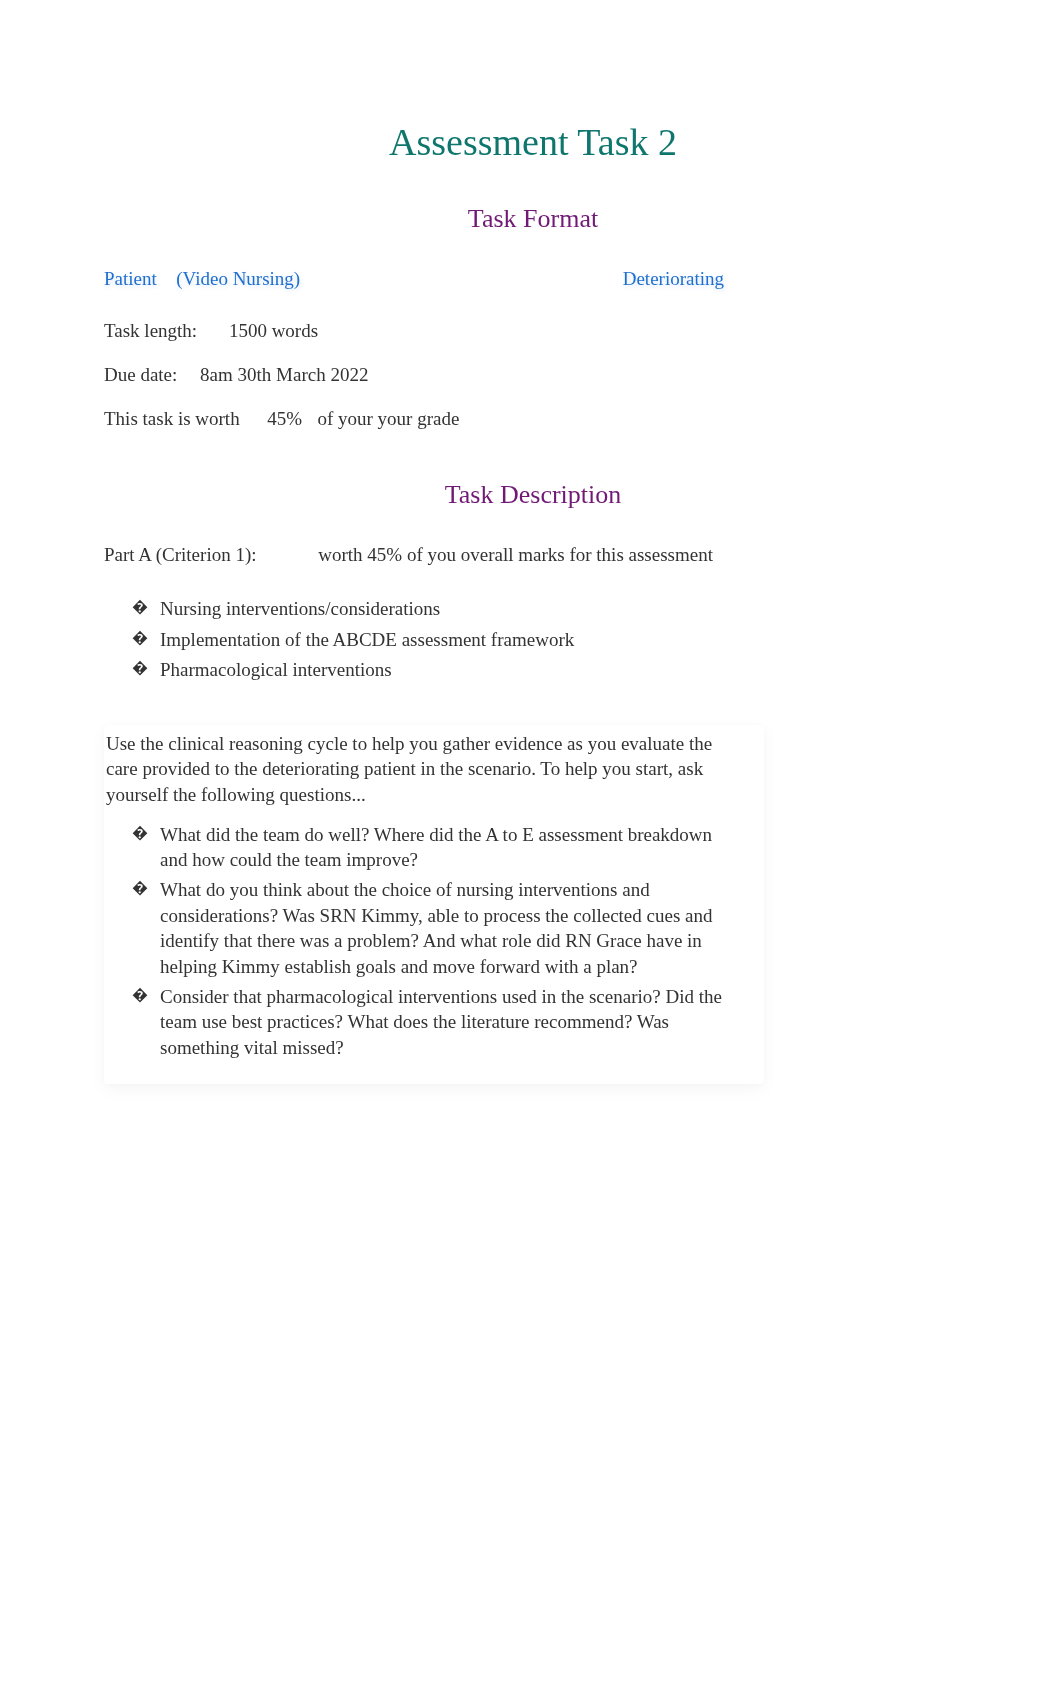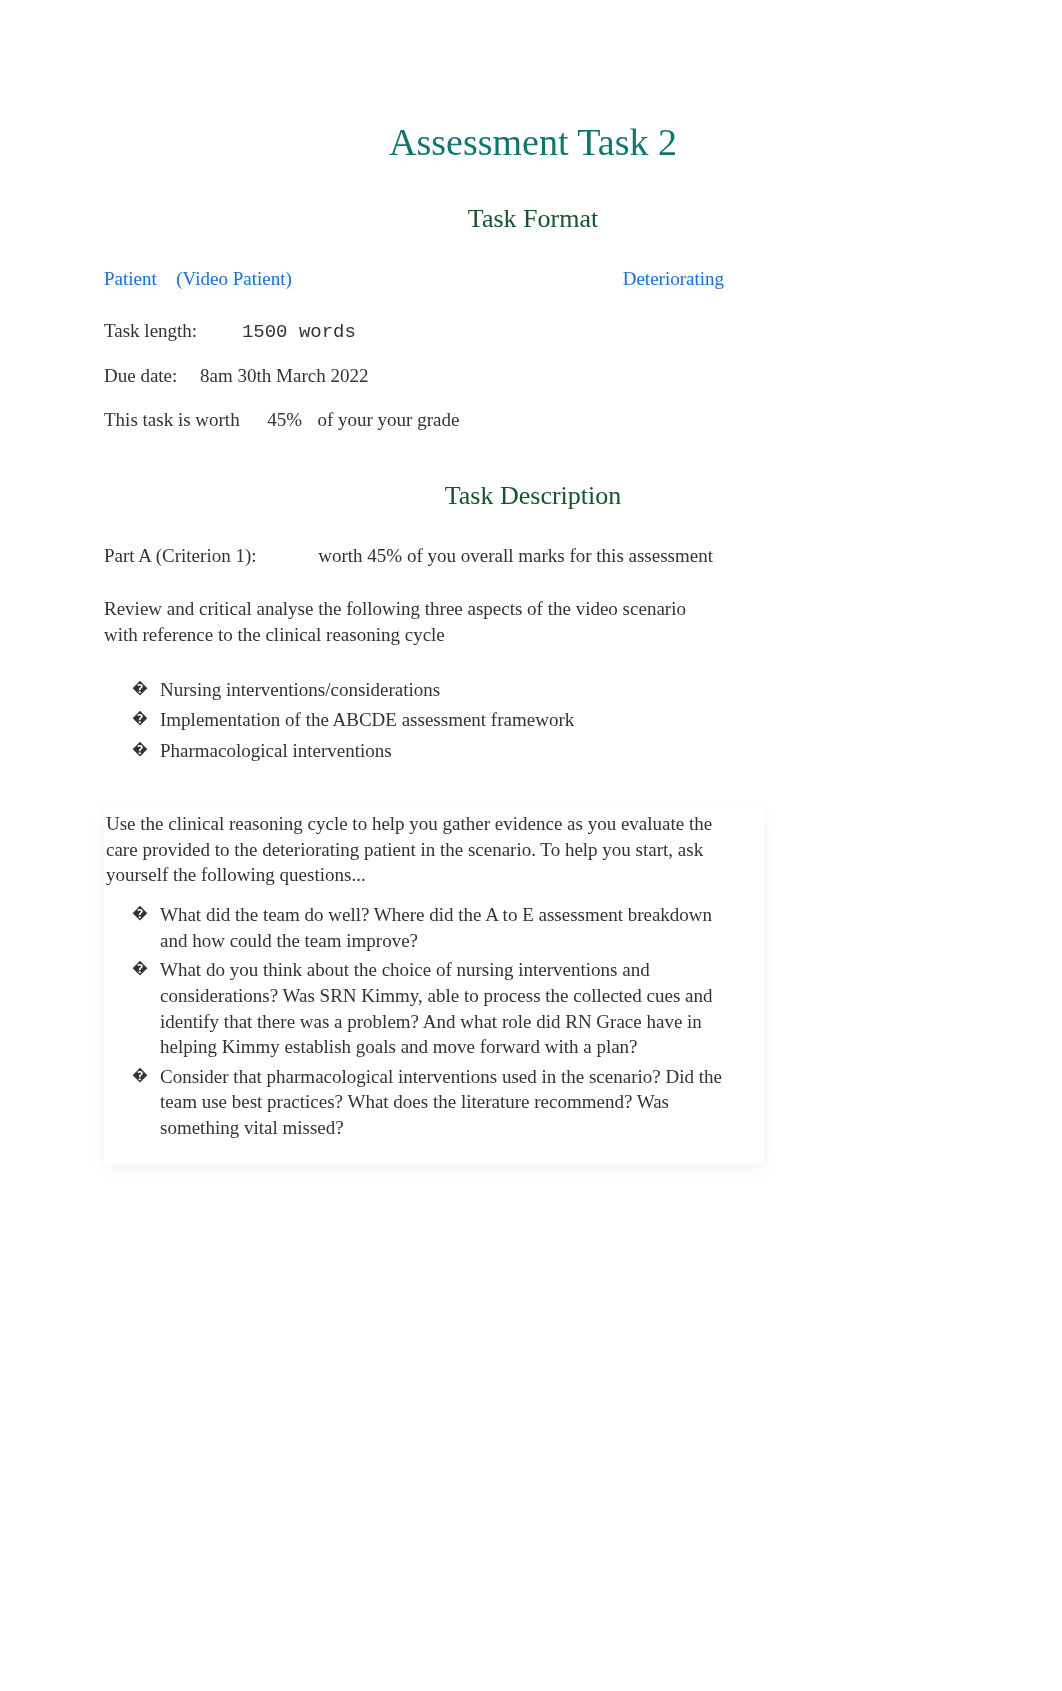--- a/index.html
+++ b/index.html
@@ -20,21 +20,21 @@
     font-size: 38px;
     font-weight: 400;
     text-align: center;
     color: #0f766e;
     margin-bottom: 40px;
   }
   .subtitle {
     font-size: 26px;
     font-weight: 400;
     text-align: center;
-    color: #14532d;
+    color: #701a75;
     margin-bottom: 32px;
   }
   .body-block {
     width: 610px;
     margin-bottom: 28px;
   }
   p {
     font-size: 19px;
     line-height: 1.35;
     color: #333;
@@ -50,21 +50,21 @@
     float: right;
     margin-right: 150px;
     margin-top: 0;
   }
   .meta-line {
     font-size: 19px;
     margin-bottom: 22px;
     color: #333;
   }
   .meta-label { display: inline-block; }
-  .meta-val { display: inline-block; margin-left: 40px; font-family: Liberation Mono, monospace; }
+  .meta-val { display: inline-block; margin-left: 27px; }
   .meta-val-tight { display: inline-block; margin-left: 10px; }
   .section-desc {
     margin-top: 50px;
   }
   ul.bullets {
     list-style: none;
     padding-left: 28px;
     margin-top: 8px;
     width: 610px;
   }
@@ -122,21 +122,21 @@
 
   <h2 class="subtitle">Task Format</h2>
 
   <div class="body-block clearfix" style="width:770px;">
     <p style="width:770px;">
       <a class="link link-shadow float-right-link" href="#">Deteriorating</a>
     </p>
     <p>
       <a class="link link-shadow" href="#">Patient</a>
       <span style="display:inline-block;width:10px;"></span>
-      <a class="link link-shadow" href="#">(Video Patient)</a>
+      <a class="link link-shadow" href="#">(Video Nursing)</a>
     </p>
   </div>
 
   <div class="meta-line">
     <span class="meta-label">Task length:</span>
     <span class="meta-val">1500 words</span>
   </div>
 
   <div class="meta-line">
     <span class="meta-label">Due date:</span>
@@ -150,23 +150,20 @@
     <span style="display:inline-block;width:6px;"></span>
     <span> of your your grade</span>
   </div>
 
   <h2 class="subtitle section-desc">Task Description</h2>
 
   <div class="body-block">
     <p style="white-space:pre-wrap;">Part A (Criterion 1):             worth 45% of you overall marks for this assessment</p>
   </div>
 
-  <div class="body-block" style="margin-top:18px;">
-    <p>Review and critical analyse the following three aspects of the video scenario with reference to the clinical reasoning cycle</p>
-  </div>
 
   <ul class="bullets">
     <li>Nursing interventions/considerations</li>
     <li>Implementation of the ABCDE assessment framework</li>
     <li>Pharmacological interventions</li>
   </ul>
 
   <div class="criterion-box">
     <p> Use the clinical reasoning cycle to help you gather evidence as you evaluate the care provided to the deteriorating patient in the scenario. To help you start, ask yourself the following questions...</p>
     <ul class="bullets" style="margin-top:14px;">

